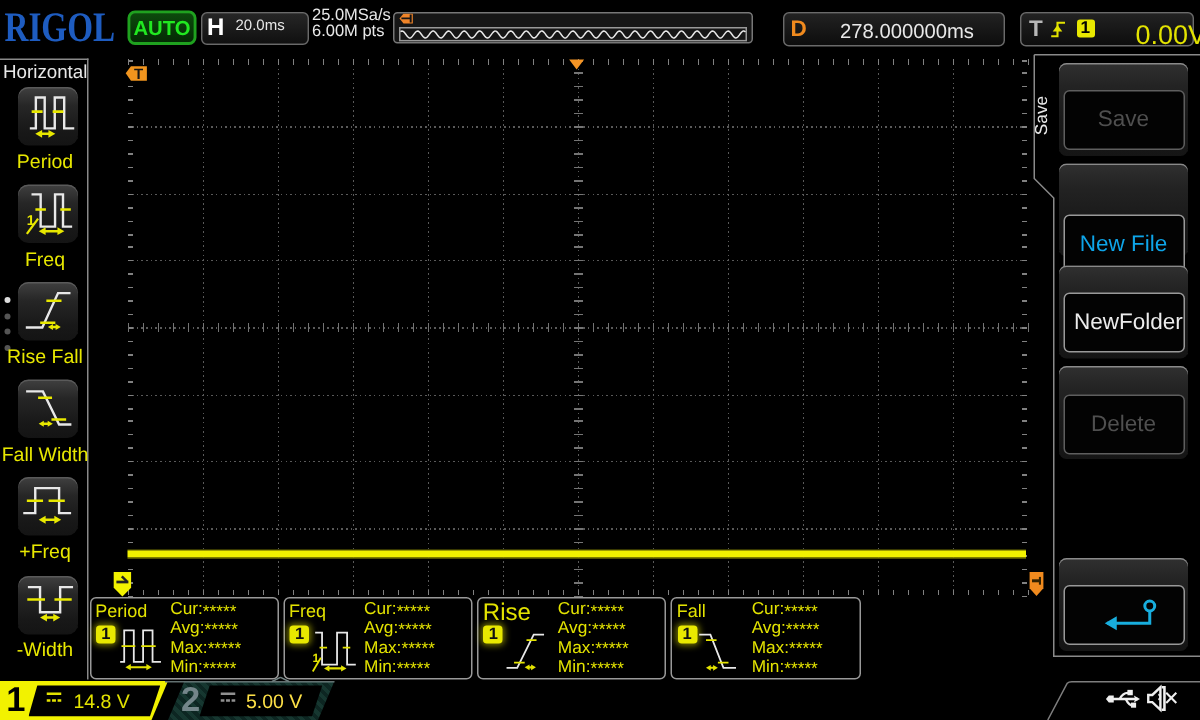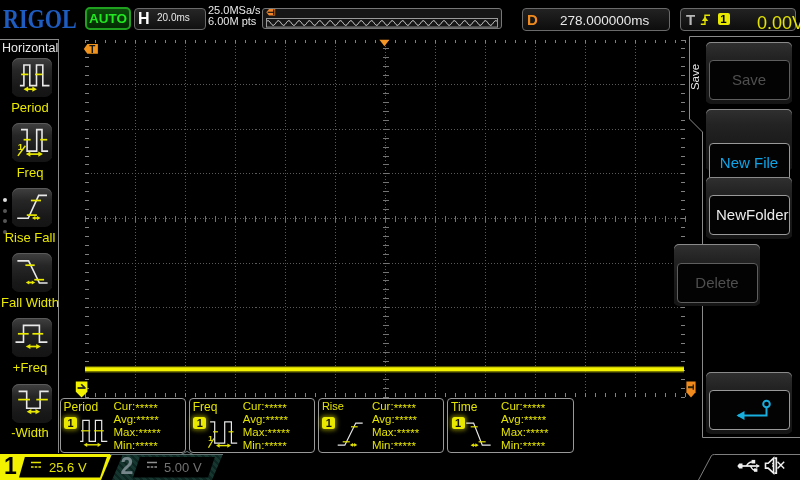--- a/index.html
+++ b/index.html
@@ -479,21 +479,21 @@
 <div id="rbtns">
     <div class="abs" style="left:706px;top:41.5px;width:86px;height:62px;border-radius:5px;background:linear-gradient(#303030,#232323 25%,#1a1a1a 60%,#151515);box-shadow:inset 0 1px 0 #8a8a8a;">
       <div class="abs" style="left:2.5px;top:18.5px;width:79px;height:38px;background:#030303;border:1px solid #5e5e5e;border-radius:4px;text-align:center;line-height:38px;color:#4f4f4f;font-size:15px;">Save</div>
     </div>
     <div class="abs" style="left:706px;top:109px;width:86px;height:62px;border-radius:5px;background:linear-gradient(#303030,#232323 25%,#1a1a1a 60%,#151515);box-shadow:inset 0 1px 0 #8a8a8a;">
       <div class="abs" style="left:2.5px;top:34px;width:79px;height:38px;background:#030303;border:1px solid #999;border-radius:4px;text-align:center;line-height:38px;color:#0ea5e9;font-size:15px;">New File</div>
     </div>
     <div class="abs" style="left:706px;top:176.5px;width:86px;height:62px;border-radius:5px;background:linear-gradient(#303030,#232323 25%,#1a1a1a 60%,#151515);box-shadow:inset 0 1px 0 #8a8a8a;">
       <div class="abs" style="left:2.5px;top:18.5px;width:79px;height:38px;background:#030303;border:1px solid #999;border-radius:4px;text-align:right;line-height:38px;color:#ececec;font-size:15px;">NewFolder</div>
     </div>
-    <div class="abs" style="left:674px;top:244px;width:86px;height:62px;border-radius:5px;background:linear-gradient(#303030,#232323 25%,#1a1a1a 60%,#151515);box-shadow:inset 0 1px 0 #8a8a8a;">
+    <div class="abs" style="left:706px;top:244px;width:86px;height:62px;border-radius:5px;background:linear-gradient(#303030,#232323 25%,#1a1a1a 60%,#151515);box-shadow:inset 0 1px 0 #8a8a8a;">
       <div class="abs" style="left:2.5px;top:18.5px;width:79px;height:38px;background:#030303;border:1px solid #5e5e5e;border-radius:4px;text-align:center;line-height:38px;color:#4f4f4f;font-size:15px;">Delete</div>
     </div>
     <div class="abs" style="left:706px;top:371.5px;width:86px;height:62px;border-radius:5px;background:linear-gradient(#303030,#232323 25%,#1a1a1a 60%,#151515);box-shadow:inset 0 1px 0 #8a8a8a;">
       <div class="abs" style="left:2.5px;top:18.5px;width:79px;height:38px;background:#030303;border:1px solid #999;border-radius:4px;text-align:center;line-height:38px;color:#ececec;font-size:15px;">
         <svg width="79" height="38" viewBox="0 0 79 38" style="position:absolute;left:0;top:0;">
           <circle cx="56.5" cy="13" r="3.3" fill="none" stroke="#18aede" stroke-width="2"></circle>
           <path d="M56.5 16 L56.5 24.5 L28 24.5" fill="none" stroke="#18aede" stroke-width="2"></path>
           <path d="M26.5 24.5 L34.5 19.9 L34.5 29.1 Z" fill="#18aede"></path>
         </svg>
       </div>
@@ -523,34 +523,34 @@
         <path d="M20.5 12.8 L25.5 12.8" stroke="#e3e300" stroke-width="1.2"></path>
         <text x="0.3" y="22.3" font-size="8" font-weight="bold" fill="#e3e300" font-family="Liberation Sans">1</text>
         <path d="M0.5 28.7 L5.9 19.5" stroke="#e3e300" stroke-width="1.2"></path>
         <path d="M10.6 26.6 L20.4 26.6" stroke="#e3e300" stroke-width="1.4"></path>
         <path d="M8 26.6 L11.6 24.5 L11.6 28.700000000000003 Z" fill="#e3e300"></path>
         <path d="M23 26.6 L19.4 24.5 L19.4 28.700000000000003 Z" fill="#e3e300"></path>
       </svg>
       <div class="abs" style="left:53px;top:1px;font-size:11.5px;line-height:12.9px;">Cur:<span style="position:relative;top:1.5px;">*****</span><br>Avg:<span style="position:relative;top:1.5px;">*****</span><br>Max:<span style="position:relative;top:1.5px;">*****</span><br>Min:<span style="position:relative;top:1.5px;">*****</span></div>
     </div>
     <div class="abs" style="left:317.9px;top:398px;width:124.5px;height:53px;border:1px solid #999;border-radius:4px;background:#000;color:#e3e300;">
-      <div class="abs" style="left:3px;top:1px;font-size:11px;">Rise</div>
+      <div class="abs" style="left:3px;top:1px;font-size:16px;">Rise</div>
       <div class="abs" style="left:3.5px;top:17.5px;width:13px;height:12px;background:#e8e800;border-radius:2.5px;box-shadow:0 0 4px 1.5px rgba(230,230,0,0.5);color:#111;font-weight:bold;font-size:11px;text-align:center;line-height:12.5px;">1</div>
       <svg class="abs" style="left:18px;top:19.5px;" width="30" height="31" viewBox="0 0 30 31">
         <path d="M0.7 26.2 L7.8 26.2 L18.8 4.1 L25.7 4.1" fill="none" stroke="#e8e8e8" stroke-width="1.2"></path>
         <path d="M5.7 22.8 L12.8 22.8" stroke="#e3e300" stroke-width="1.2"></path>
         <path d="M14 7.8 L20.7 7.8" stroke="#e3e300" stroke-width="1.2"></path>
         <path d="M15 25.9 L18.1 25.9" stroke="#e3e300" stroke-width="1.4"></path>
         <path d="M12.8 25.9 L16 24 L16 27.799999999999997 Z" fill="#e3e300"></path>
         <path d="M20.3 25.9 L17.1 24 L17.1 27.799999999999997 Z" fill="#e3e300"></path>
       </svg>
       <div class="abs" style="left:53px;top:1px;font-size:11.5px;line-height:12.9px;">Cur:<span style="position:relative;top:1.5px;">*****</span><br>Avg:<span style="position:relative;top:1.5px;">*****</span><br>Max:<span style="position:relative;top:1.5px;">*****</span><br>Min:<span style="position:relative;top:1.5px;">*****</span></div>
     </div>
     <div class="abs" style="left:447.1px;top:398px;width:124.5px;height:53px;border:1px solid #999;border-radius:4px;background:#000;color:#e3e300;">
-      <div class="abs" style="left:3px;top:1px;font-size:12px;">Time</div>
+      <div class="abs" style="left:3px;top:1px;font-size:12px;">Fall</div>
       <div class="abs" style="left:3.5px;top:17.5px;width:13px;height:12px;background:#e8e800;border-radius:2.5px;box-shadow:0 0 4px 1.5px rgba(230,230,0,0.5);color:#111;font-weight:bold;font-size:11px;text-align:center;line-height:12.5px;">1</div>
       <svg class="abs" style="left:18px;top:19.5px;" width="30" height="31" viewBox="0 0 30 31">
         <path d="M0.1 4.1 L7.6 4.1 L16.3 26.2 L24.65 26.2" fill="none" stroke="#e8e8e8" stroke-width="1.2"></path>
         <path d="M4.65 7.8 L11.7 7.8" stroke="#e3e300" stroke-width="1.2"></path>
         <path d="M12.6 22.8 L19.65 22.8" stroke="#e3e300" stroke-width="1.2"></path>
         <path d="M6.8500000000000005 26.2 L10.399999999999999 26.2" stroke="#e3e300" stroke-width="1.4"></path>
         <path d="M4.65 26.2 L7.8500000000000005 24.3 L7.8500000000000005 28.099999999999998 Z" fill="#e3e300"></path>
         <path d="M12.6 26.2 L9.399999999999999 24.3 L9.399999999999999 28.099999999999998 Z" fill="#e3e300"></path>
       </svg>
       <div class="abs" style="left:53px;top:1px;font-size:11.5px;line-height:12.9px;">Cur:<span style="position:relative;top:1.5px;">*****</span><br>Avg:<span style="position:relative;top:1.5px;">*****</span><br>Max:<span style="position:relative;top:1.5px;">*****</span><br>Min:<span style="position:relative;top:1.5px;">*****</span></div>
@@ -559,34 +559,34 @@
 
 <div class="abs" style="left:0;top:454px;width:112px;height:26px;background:#f2f200;
      clip-path:polygon(0 0,112px 0,101px 26px,0 26px);"></div>
 <div class="abs" style="left:0px;top:453px;width:21px;height:27px;color:#000;font-weight:bold;font-size:23px;text-align:center;">1</div>
 <div class="abs" style="left:19px;top:456.5px;width:88px;height:21px;background:#000;
      clip-path:polygon(6px 0,88px 0,81px 21px,0 21px);">
   <svg class="abs" style="left:12px;top:4.5px;" width="10" height="10" viewBox="0 0 10 10">
     <path d="M0 1.5 L10 1.5" stroke="#e3e300" stroke-width="1.7"></path>
     <path d="M0 6 L2.6 6 M3.7 6 L6.3 6 M7.4 6 L10 6" stroke="#e3e300" stroke-width="1.7"></path>
   </svg>
-  <span class="abs" style="left:30px;top:3px;color:#e3e300;font-size:13px;">25.6 V</span>
+  <span class="abs" style="left:30px;top:3px;color:#e3e300;font-size:13px;">14.8 V</span>
 </div>
 
 <div class="abs" style="left:112px;top:454px;width:111px;height:26px;
      background:repeating-linear-gradient(45deg,#0d2622 0 2.5px,#163730 2.5px 5px);
      clip-path:polygon(11px 0,111px 0,100px 26px,0 26px);box-shadow:inset 0 1px 0 #24504a;"></div>
 <div class="abs" style="left:118px;top:453px;width:18px;height:27px;color:#74868a;font-weight:bold;font-size:23px;text-align:center;">2</div>
 <div class="abs" style="left:133px;top:456.5px;width:82px;height:21px;background:#000;
      clip-path:polygon(7px 0,82px 0,75px 21px,0 21px);">
   <svg class="abs" style="left:14px;top:4.5px;" width="10" height="10" viewBox="0 0 10 10">
     <path d="M0 1.5 L10 1.5" stroke="#909090" stroke-width="1.7"></path>
     <path d="M0 6 L2.6 6 M3.7 6 L6.3 6 M7.4 6 L10 6" stroke="#909090" stroke-width="1.7"></path>
   </svg>
-  <span class="abs" style="left:31px;top:3px;color:#737373;font-size:13px;">5.00 V</span>
+  <span class="abs" style="left:31px;top:3px;color:#fde047;font-size:13px;">5.00 V</span>
 </div>
 
 <div class="abs" style="left:110px;top:453.5px;width:113px;height:1px;background:#627070;"></div>
 <svg class="abs" style="left:181px;top:450.5px;" width="12" height="4" viewBox="0 0 12 4">
   <path d="M0 3.5 L6 0.5 L12 3.5" fill="none" stroke="#6f7f7f" stroke-width="1"></path>
 </svg>
 
 <svg class="abs" style="left:690px;top:450px;" width="110" height="30" viewBox="0 0 110 30">
   <path d="M8.5 30 L21.5 5.5 Q22.5 4.5 24.5 4.5 L110 4.5" fill="none" stroke="#7e7e7e" stroke-width="1"></path>
 

